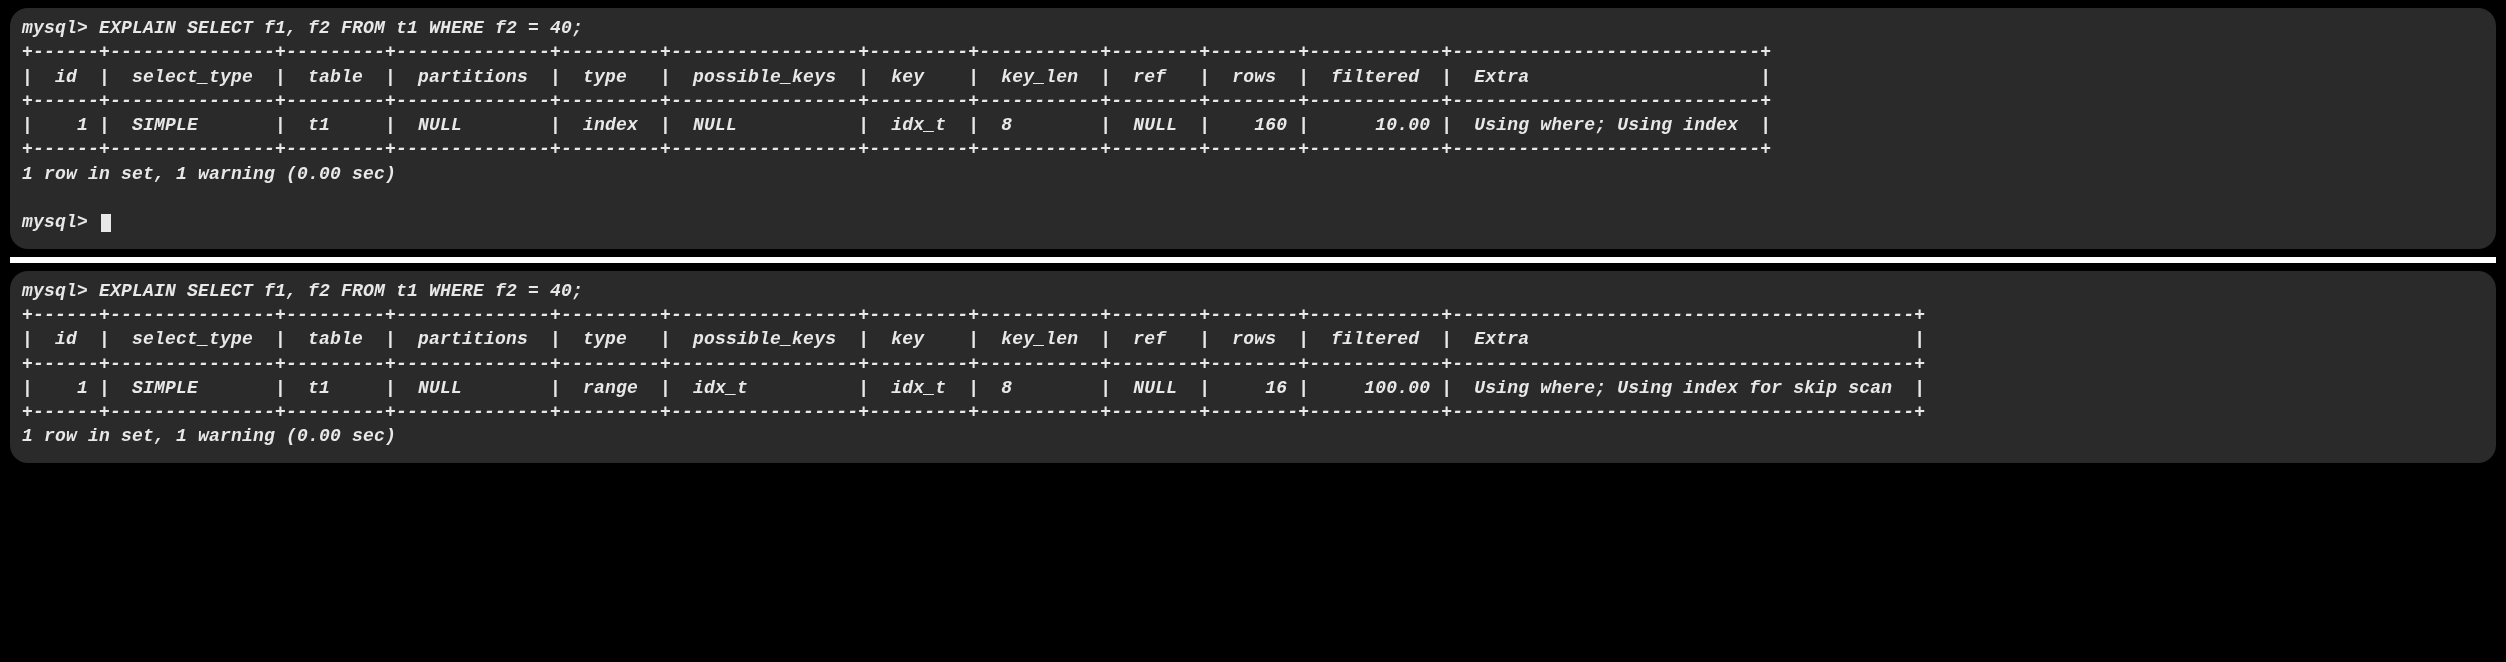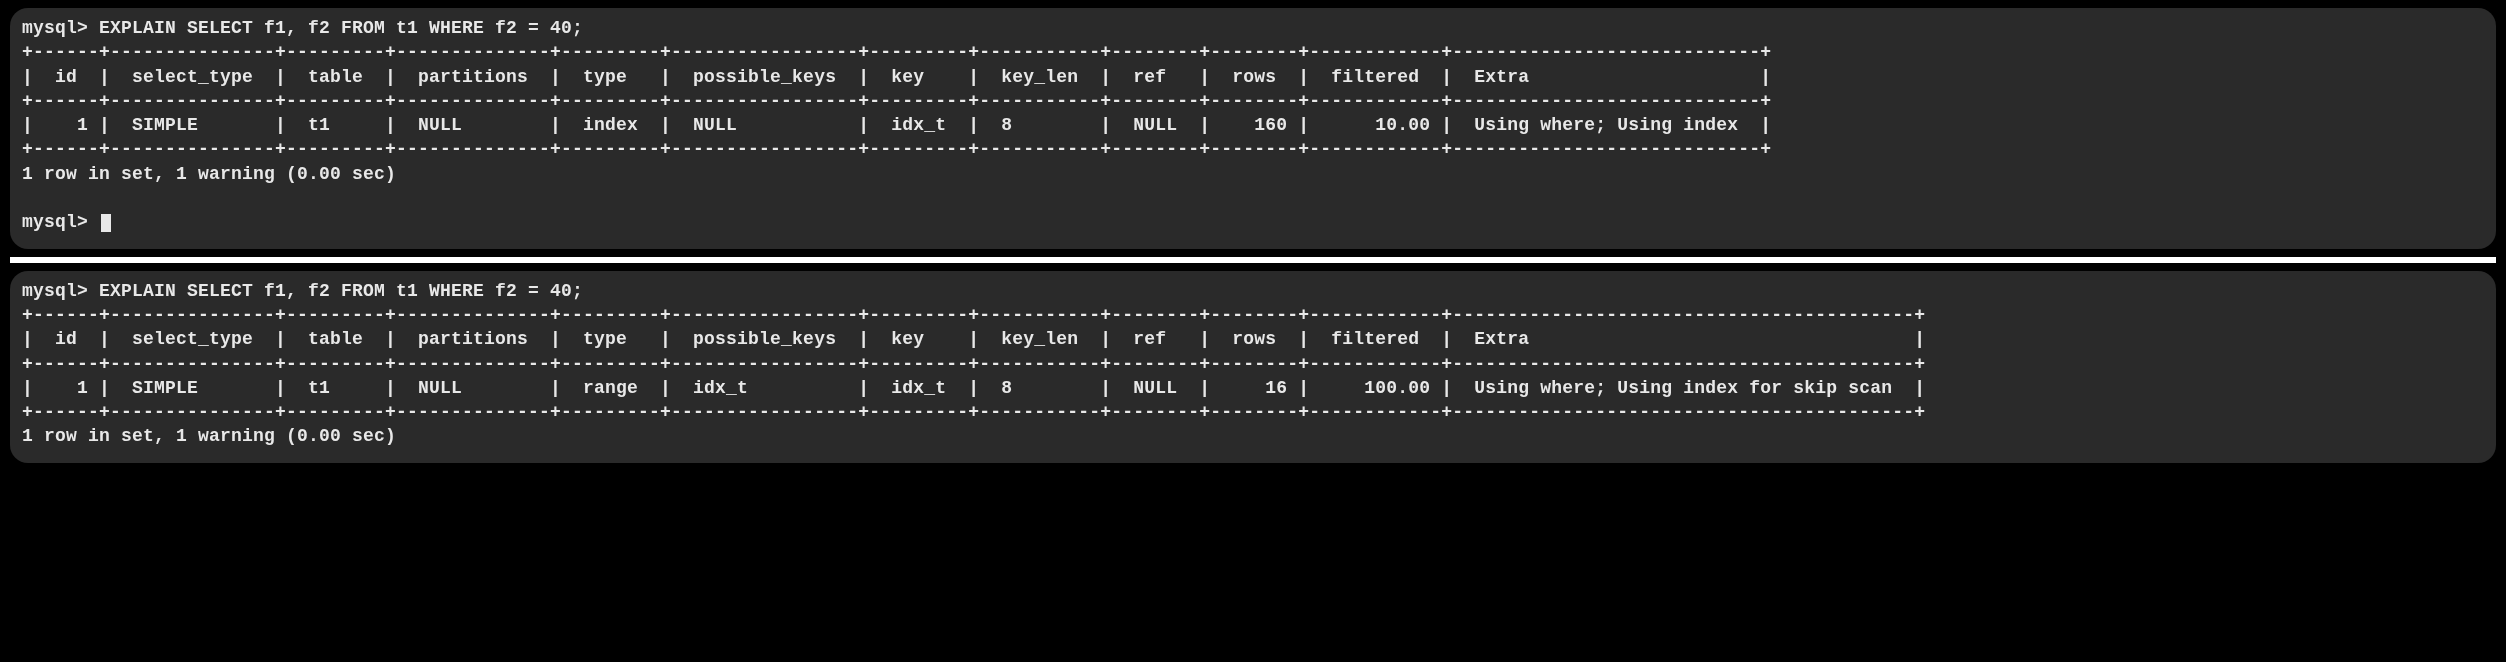--- a/index.html
+++ b/index.html
@@ -1,15 +1,15 @@
 <!DOCTYPE html>
 <html><head>
 <meta charset="utf-8">
 <style>
-  * { margin: 0; padding: 0; box-sizing: border-box; }
+  * { margin: 0; padding: 0; box-sizing: border-box; font-style: italic; }
   body {
     background: #000;
     font-family: "Menlo", "Consolas", "Courier New", monospace;
     font-size: 18px;
     line-height: 1.35;
     color: #e8e8e8;
     padding: 0;
   }
   .panel {
     background: #2a2a2a;

